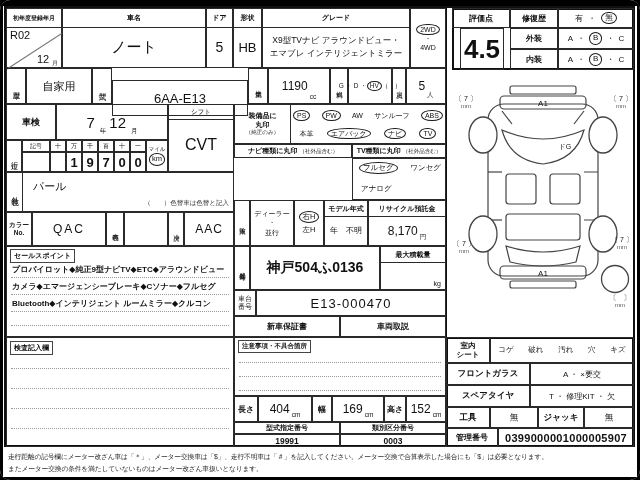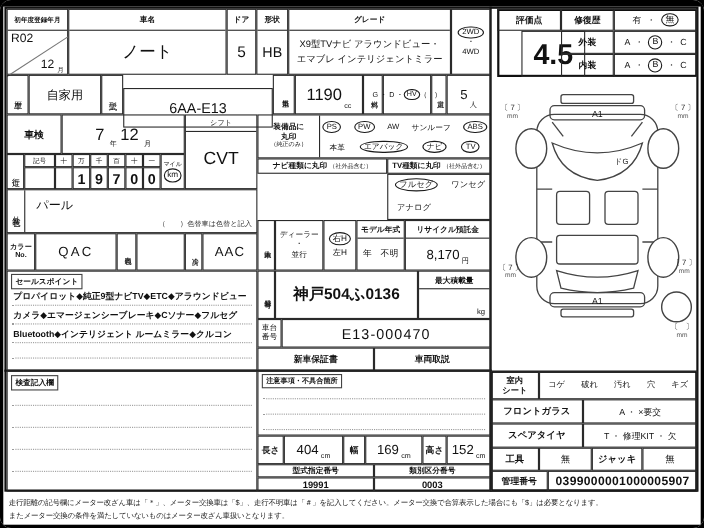--- a/index.html
+++ b/index.html
@@ -75,21 +75,21 @@
     <span>・</span>
     <span>4WD</span>
   </div>
 
   <div class="a bd fc vt lbl" style="left:6px;top:68px;width:20px;height:36px;">車歴</div>
   <div class="a bd fc" style="left:26px;top:68px;width:66px;height:36px;font-size:11px;">自家用</div>
   <div class="a bd fc vt lbl" style="left:92px;top:68px;width:20px;height:36px;">型式</div>
   <div class="a bd fc" style="left:112px;top:68px;width:136px;height:36px;font-size:13px;margin-top:12px;">6AA-E13</div>
   <div class="a bd fc vt l6" style="left:248px;top:68px;width:20px;height:36px;">排気量</div>
   <div class="a bd fc" style="left:268px;top:68px;width:62px;height:36px;">
-    <span style="font-size:15px;">1190</span>
+    <span style="font-size:12px;">1190</span>
     <span class="unit" style="margin-top:14px;">cc</span>
   </div>
   <div class="a bd fc vt l6" style="left:330px;top:68px;width:18px;height:36px;">燃料</div>
   <div class="a bd fc" style="left:348px;top:68px;width:44px;height:36px;font-size:6.5px;white-space:nowrap;">
     <span>G ・ D ・</span>
     <span class="circ" style="padding:0 2px;">HV</span>
     <span>（　）</span>
   </div>
   <div class="a bd fc vt l6" style="left:392px;top:68px;width:14px;height:36px;">定員</div>
   <div class="a bd fc" style="left:406px;top:68px;width:40px;height:36px;">
@@ -256,21 +256,21 @@
     <span class="unit" style="margin-top:10px;">cm</span>
   </div>
 
   <div class="a bd fc b" style="left:234px;top:422px;width:106px;height:12px;font-size:7px;">型式指定番号</div>
   <div class="a bd fc b" style="left:340px;top:422px;width:106px;height:12px;font-size:7px;">類別区分番号</div>
   <div class="a bd fc b" style="left:234px;top:434px;width:106px;height:13px;font-size:8.5px;">19991</div>
   <div class="a bd fc b" style="left:340px;top:434px;width:106px;height:13px;font-size:8.5px;">0003</div>
 
   <div class="a bd2" style="left:452px;top:8px;width:182px;height:62px;"></div>
   <div class="a bd fc b" style="left:452px;top:8px;width:58px;height:20px;font-size:8px;">評価点</div>
-  <div class="a bd fc" style="left:474px;top:28px;width:58px;height:42px;font-size:26px;font-weight:bold;">4.5</div>
+  <div class="a bd fc" style="left:460px;top:28px;width:44px;height:42px;font-size:26px;font-weight:bold;">4.5</div>
   <div class="a bd fc b" style="left:510px;top:8px;width:48px;height:20px;font-size:8px;">修復歴</div>
   <div class="a bd fc" style="left:558px;top:8px;width:76px;height:20px;gap:5px;font-size:8px;">
     <span>有</span>
     <span>・</span>
     <span class="circ">無</span>
   </div>
   <div class="a bd fc b" style="left:510px;top:28px;width:48px;height:21px;font-size:8px;">外装</div>
   <div class="a bd fc" style="left:558px;top:28px;width:76px;height:21px;gap:4px;font-size:8px;">
     <span>A</span>
     <span>・</span>

